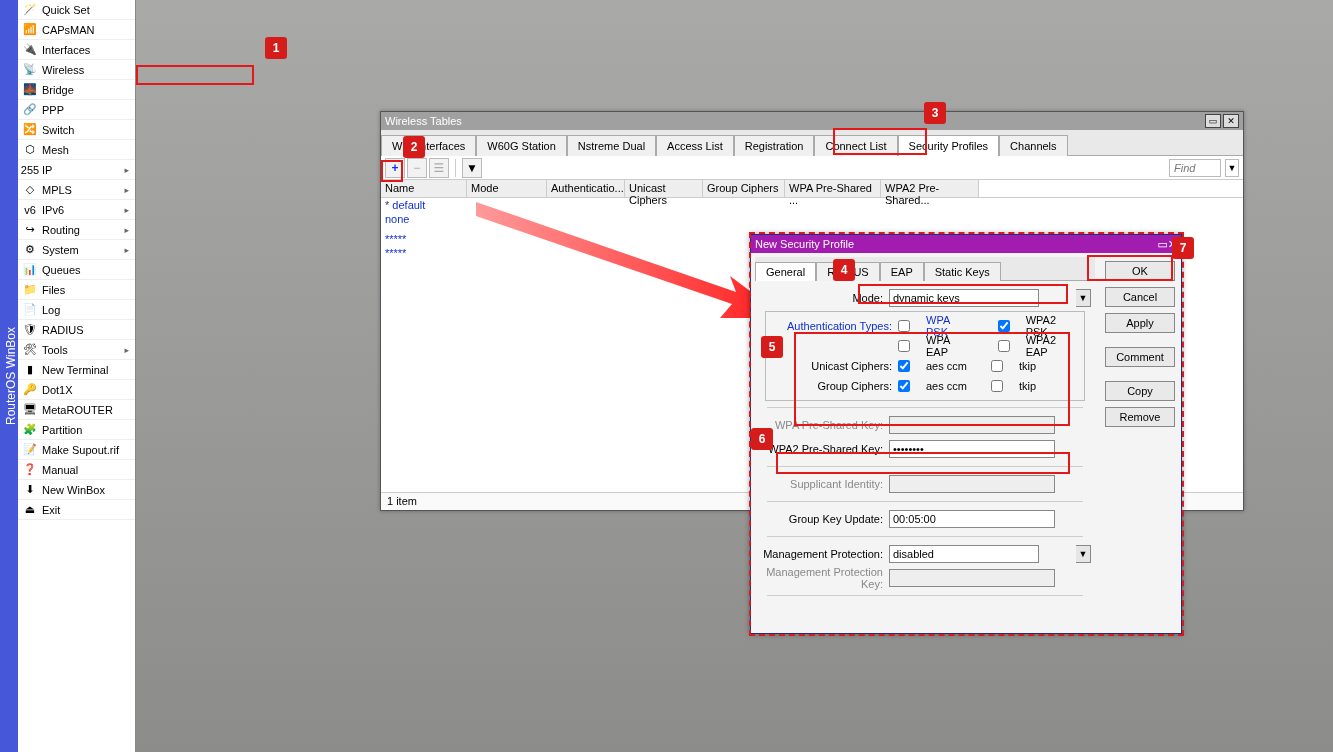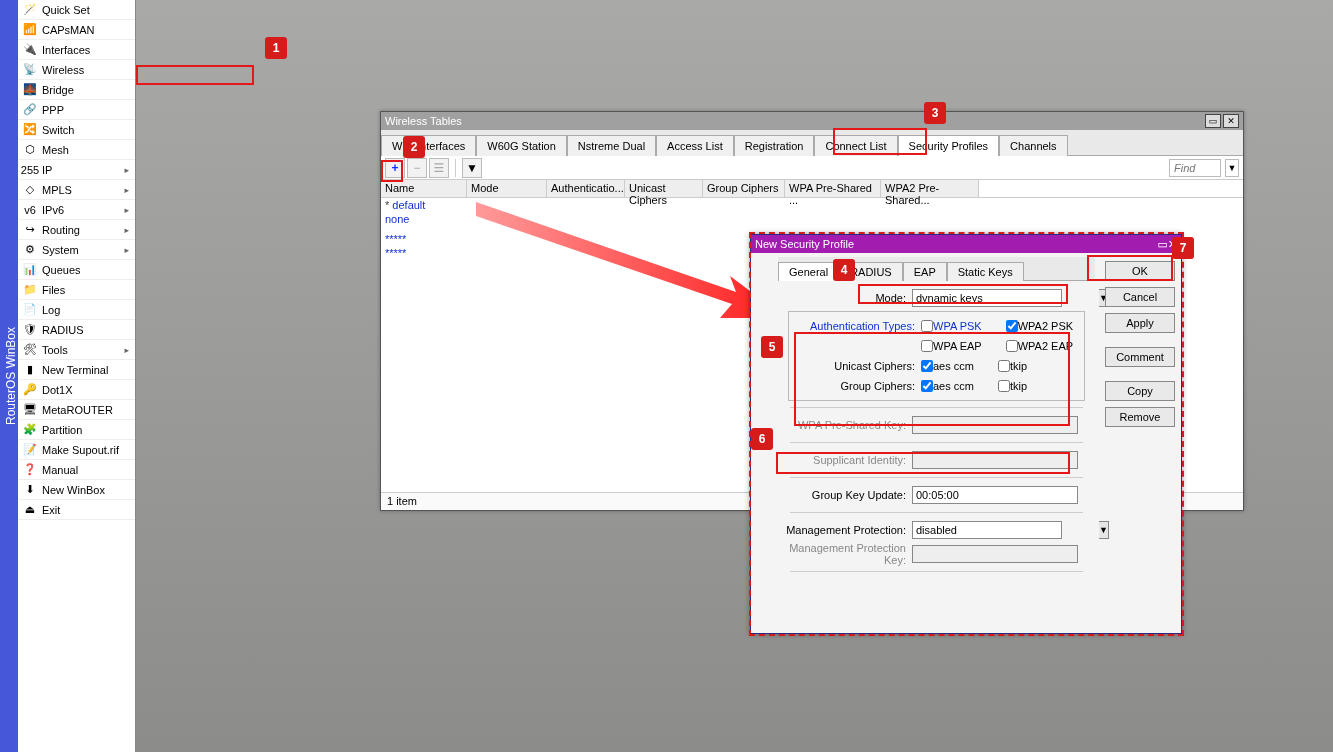--- a/index.html
+++ b/index.html
@@ -47,42 +47,42 @@
 .gc { border-right:1px solid transparent; padding:1px 4px; }
 .footer-status { position:absolute; bottom:0; left:0; right:0; height:18px; border-top:1px solid #ccc; font-size:11px; padding:2px 6px; background:#fafafa; }
 
 
 .dlg {
   position:absolute; left:614px; top:234px; width:432px; height:400px;
   background:#f4f4f4; border:1px solid #2a2a80; box-shadow:0 0 6px rgba(0,0,0,0.4);
 }
 .dlg-title { height:18px; background:#a21caf; color:#fff; font-size:11px; display:flex; align-items:center; padding:0 4px; }
 .dlg-title .spacer{flex:1;}
-.dlg-body { display:flex; height:calc(100% - 18px);padding-left:23px; }
+.dlg-body { display:flex; height:calc(100% - 18px); }
 .dlg-left { flex:1; padding:0; }
 .dlg-right { width:82px; padding:8px 6px; }
 .dlg-right .btn {
   width:70px; height:20px; border:1px solid #888; background:#e9e9e9; font-size:11px; margin-bottom:6px; display:flex; align-items:center; justify-content:center; cursor:pointer;
 }
 .dlg-tabs { height:24px; display:flex; align-items:flex-end; border-bottom:1px solid #aaa; background:#e9e9e9; margin:4px 4px 0 4px; font-size:11px; }
 .dlg-tab { padding:3px 10px; border:1px solid #aaa; border-bottom:none; background:#f0f0f0; cursor:pointer; position:relative; top:1px; }
 .dlg-tab.active { background:#fff; }
 .form { padding:6px 8px 0 8px; font-size:11px; }
 .form-row { display:flex; align-items:center; height:22px; margin-bottom:2px; }
 .form-row label { width:130px; text-align:right; padding-right:6px; }
 .form-row .val { flex:1; }
 .text-in { width:166px; height:18px; border:1px solid #888; font-size:11px; padding:0 3px; }
 .select-in { display:flex; width:166px;gap:37px; }
 .select-in .text-in { flex:1; }
 .select-in .dd { width:18px; height:18px; border:1px solid #888; border-left:none; background:#e6e6e6; text-align:center; font-size:9px; line-height:16px; cursor:pointer; }
 .auth-box { border:1px solid #bbb; padding:4px 4px 4px 4px; margin:0 6px 4px 6px; }
 .ck-row { display:flex; align-items:center; height:20px; }
 .ck-row label { width:128px; text-align:right; padding-right:6px; }
 .ck-pair { display:flex; gap:24px; flex:1; }
-.ck-item { display:flex; align-items:center; gap:0; }
+.ck-item { display:flex; align-items:center; gap:16px; }
 .ck-item input { width:12px; height:12px; }
 hr.divider { border:none; border-top:1px solid #ccc; margin:6px 8px; }
 .disabled-label{ color:#888; }
 
 
 .arrow-graphic{
   position:absolute; left:340px; top:198px; width:310px; height:130px; pointer-events:none;
 }
 .arrow-graphic svg{ width:100%; height:100%; }
 
@@ -353,20 +353,24 @@
                     <span>tkip</span>
                   </span>
               </div>
             </div>
           </div>
           <hr class="divider">
           <div class="form-row">
             <label class="disabled-label">WPA Pre-Shared Key:</label>
             <div class="val"><input class="text-in" style="background: rgb(238, 238, 238);" disabled="" value=""></div>
           </div>
+          <div class="form-row">
+            <label>WPA2 Pre-Shared Key:</label>
+            <div class="val"><input class="text-in" type="password" value="********" style=""></div>
+          </div>
           <hr class="divider">
           <div class="form-row">
             <label class="disabled-label">Supplicant Identity:</label>
             <div class="val"><input class="text-in" style="background: rgb(238, 238, 238);" disabled=""></div>
           </div>
           <hr class="divider">
           <div class="form-row">
             <label>Group Key Update:</label>
             <div class="val"><input class="text-in" value="00:05:00" style=""></div>
           </div>

